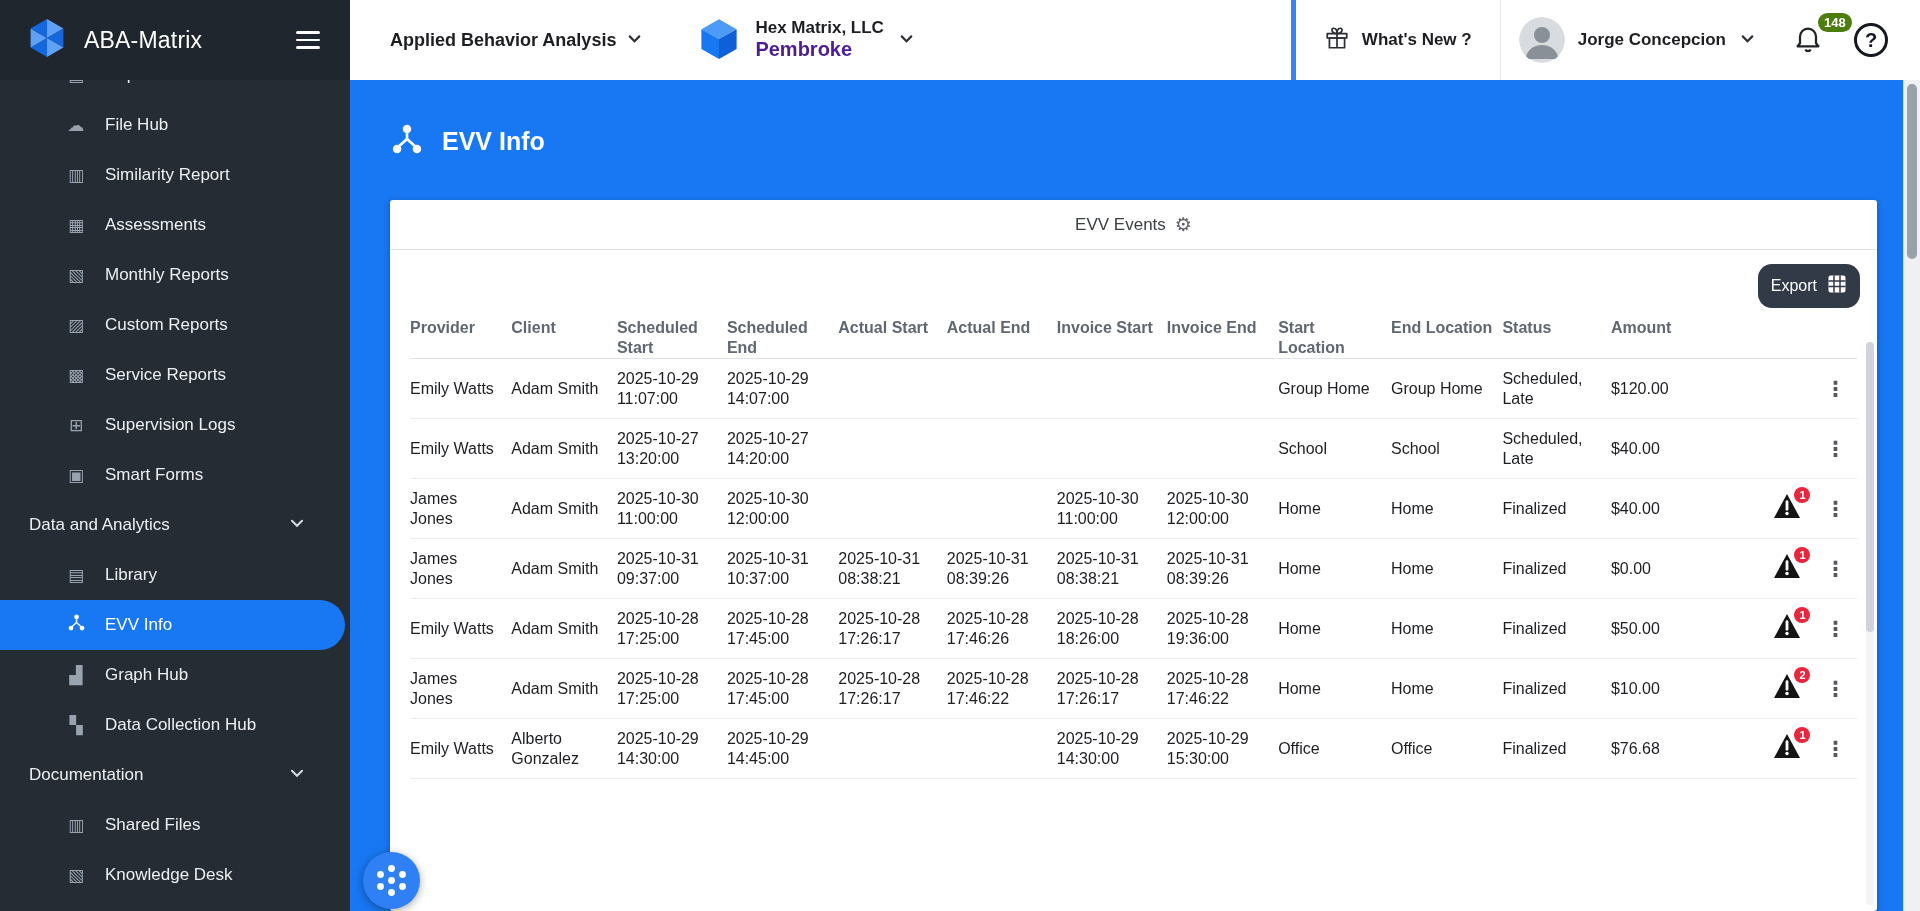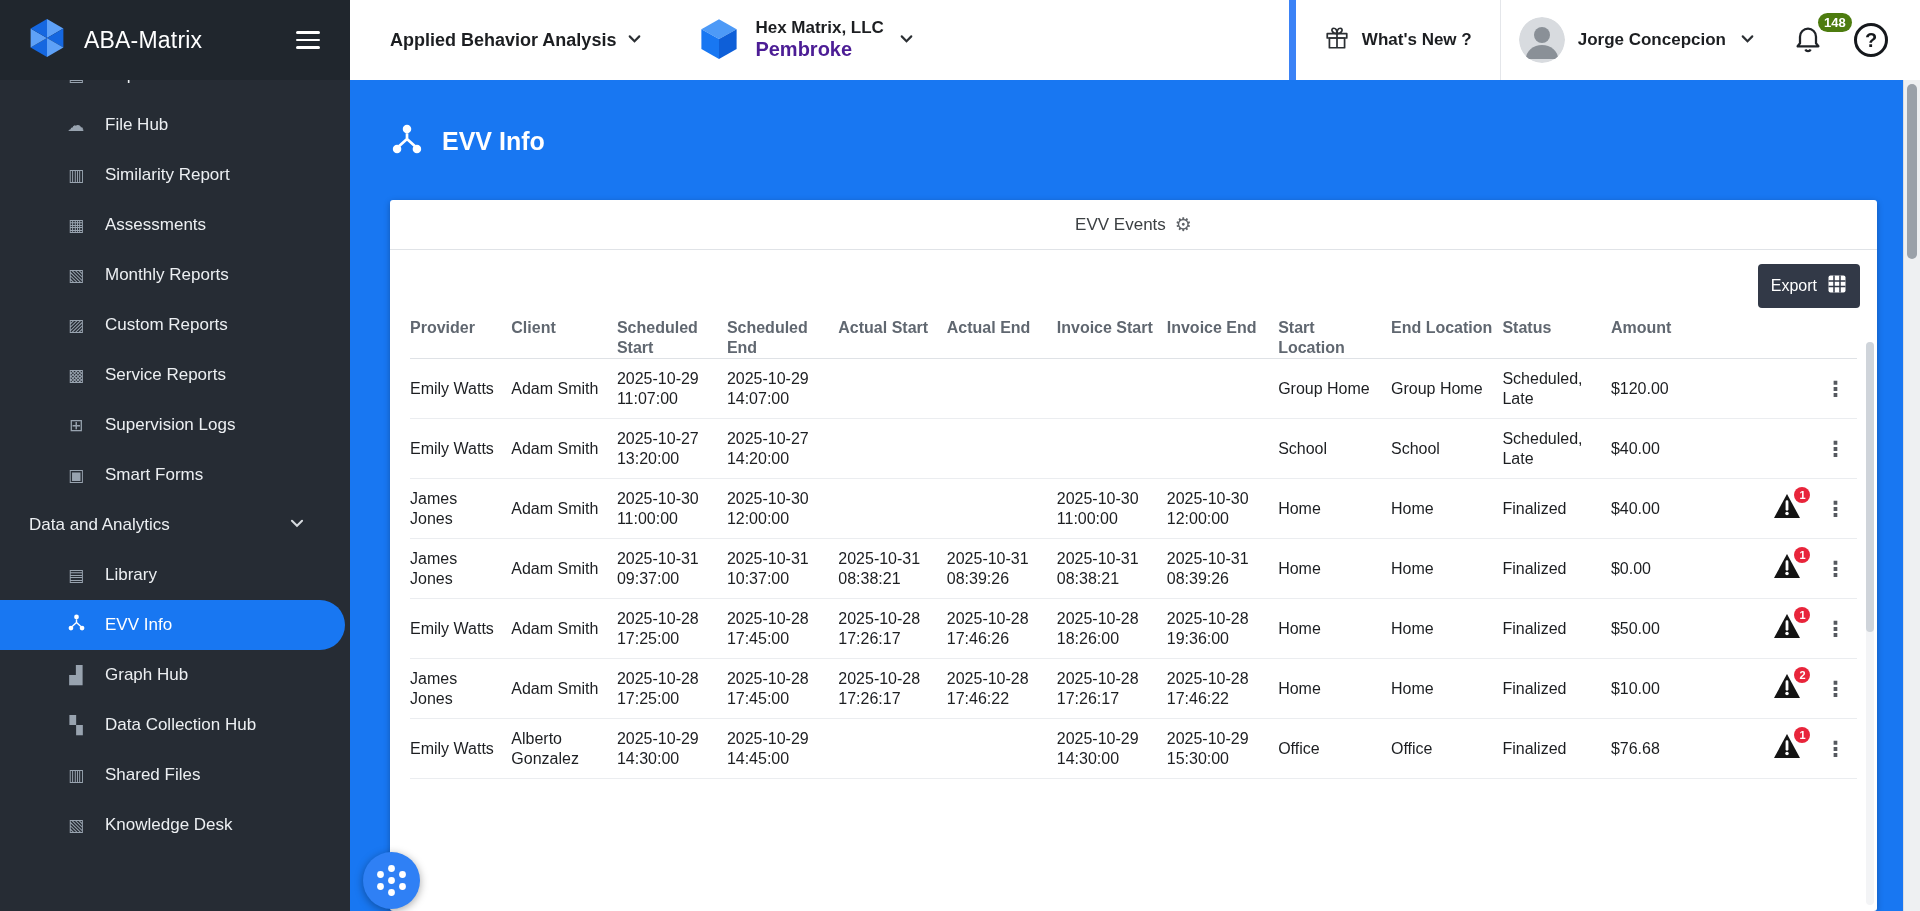--- a/index.html
+++ b/index.html
@@ -27,41 +27,41 @@
   .right-col { flex: 1; display: flex; flex-direction: column; min-width: 0; position: relative; }
 
   .topbar { height: 80px; min-height: 80px; background: #fff; display: flex; align-items: center; padding: 0 24px 0 40px; }
   .selector { display: flex; align-items: center; gap: 10px; cursor: pointer; }
   .selector-label { font-size: 18px; font-weight: 700; color: #1c1e21; }
   .org-selector { margin-left: 54px; display: flex; align-items: center; gap: 14px; cursor: pointer; }
   .org-text { display: flex; flex-direction: column; line-height: 1.18; }
   .org-name { font-size: 17px; font-weight: 700; color: #1c1e21; }
   .org-loc { font-size: 20px; font-weight: 700; color: #4c1d95; }
   .topbar-spacer { flex: 1; }
-  .whats-new { height: 100%; display: flex; align-items: center; gap: 12px; padding: 0 28px; border-left: 7px solid #3b82f6; cursor: pointer; }
+  .whats-new { height: 100%; display: flex; align-items: center; gap: 12px; padding: 0 28px; border-left: 5px solid #3b82f6; cursor: pointer; }
   .whats-new-label { font-size: 17px; font-weight: 700; color: #1c1e21; white-space: nowrap; }
   .user-menu { height: 100%; display: flex; align-items: center; gap: 13px; padding: 0 22px 0 18px; border-left: 1px solid #e4e6ea; cursor: pointer; }
   .avatar { width: 46px; height: 46px; border-radius: 50%; overflow: hidden; flex-shrink: 0; }
   .user-name { font-size: 17px; font-weight: 700; color: #1c1e21; white-space: nowrap; }
   .bell-wrap { position: relative; margin: 0 30px 0 14px; cursor: pointer; }
   .badge { position: absolute; top: -9px; left: 26px; background: #4d7c0f; color: #fff; font-size: 13px; font-weight: 700; padding: 2.5px 6px; border-radius: 10px; line-height: 1.05; }
   .help-circle { width: 34px; height: 34px; border: 3px solid #15181c; border-radius: 50%; display: flex; align-items: center; justify-content: center; font-size: 20px; font-weight: 700; color: #15181c; margin-right: 8px; cursor: pointer; flex-shrink: 0; }
 
   
   .main { flex: 1; background: #1877f2; position: relative; display: flex; flex-direction: column; overflow: hidden; }
   .page-title-row { display: flex; align-items: center; gap: 18px; padding: 42px 0 0 40px; }
   .page-title { color: #fff; font-size: 25px; font-weight: 700; }
 
   .card { margin: 40px 43px 0 40px; background: #fff; border-radius: 3px; flex: 1; display: flex; flex-direction: column; overflow: hidden; box-shadow: 0 2px 6px rgba(0,0,0,.28); position: relative; }
   .card-header { height: 50px; min-height: 50px; display: flex; align-items: center; justify-content: center; gap: 9px; border-bottom: 1px solid #e0e3e7; font-size: 17px; color: #3c4043; }
   .gear { font-size: 19px; color: #5f6368; cursor: pointer; }
   .filters-bar { padding: 27px 20px 22px 20px; border-bottom: 1px solid #e4e6ea; }
   .filters-btn { display: inline-flex; align-items: center; gap: 12px; padding: 10px 22px; background: #fff; border: 1px solid #d4d9de; border-radius: 4px; font-size: 16.5px; color: #3c4043; cursor: pointer; font-family: inherit; }
   .export-row { display: flex; justify-content: flex-end; padding: 14px 17px 0 0; }
-  .export-btn { display: inline-flex; align-items: center; gap: 10px; background: #323947; color: #fff; border: none; border-radius: 4px; padding: 10px 13px; font-size: 16px; cursor: pointer; font-family: inherit; }
+  .export-btn { display: inline-flex; align-items: center; gap: 10px; background: #323947; color: #fff; border: none; border-radius: 14px; padding: 10px 13px; font-size: 16px; cursor: pointer; font-family: inherit; }
 
   .table-wrap { padding: 0 20px; flex: 1; overflow: hidden; }
   table.evv-table { width: 100%; border-collapse: collapse; table-layout: fixed; }
   .evv-table th { text-align: left; vertical-align: top; font-size: 16px; font-weight: 700; color: #606770; padding: 10px 10px 0 0; border-bottom: 1px solid #dfe2e6; line-height: 1.25; }
   .evv-table td { font-size: 16px; color: #1c1e21; padding: 10px 10px 10px 0; vertical-align: middle; border-bottom: 1px solid #ebedf0; line-height: 1.22; word-wrap: break-word; }
   td.c-center, th.c-center { text-align: center; padding-right: 0; }
   .kebab { color: #55595f; font-size: 21px; font-weight: 700; cursor: pointer; padding: 0 6px; }
   .warn { position: relative; display: inline-block; cursor: pointer; }
   .warn-badge { position: absolute; top: -7px; right: -10px; min-width: 16px; height: 16px; background: #e8253b; color: #fff; border-radius: 8px; font-size: 11px; font-weight: 700; display: flex; align-items: center; justify-content: center; padding: 0 3px; }
 
@@ -163,20 +163,28 @@
       </div>
       <div class="nav-item">
         <span class="nav-icon">▟</span>
         <span>Graph Hub</span>
       </div>
       <div class="nav-item">
         <span class="nav-icon">▚</span>
         <span>Data Collection Hub</span>
       </div>
 
+      <div class="nav-section">
+        <span>Documentation</span>
+        <span>
+          <svg width="18" height="18" viewBox="0 0 16 16" fill="none" stroke="#d6dade" stroke-width="1.8" stroke-linecap="round">
+              <path d="M3.5 6 L8 10.5 L12.5 6"></path>
+            </svg>
+        </span>
+      </div>
 
       <div class="nav-item">
         <span class="nav-icon">▥</span>
         <span>Shared Files</span>
       </div>
       <div class="nav-item">
         <span class="nav-icon">▧</span>
         <span>Knowledge Desk</span>
       </div>
     </nav>

